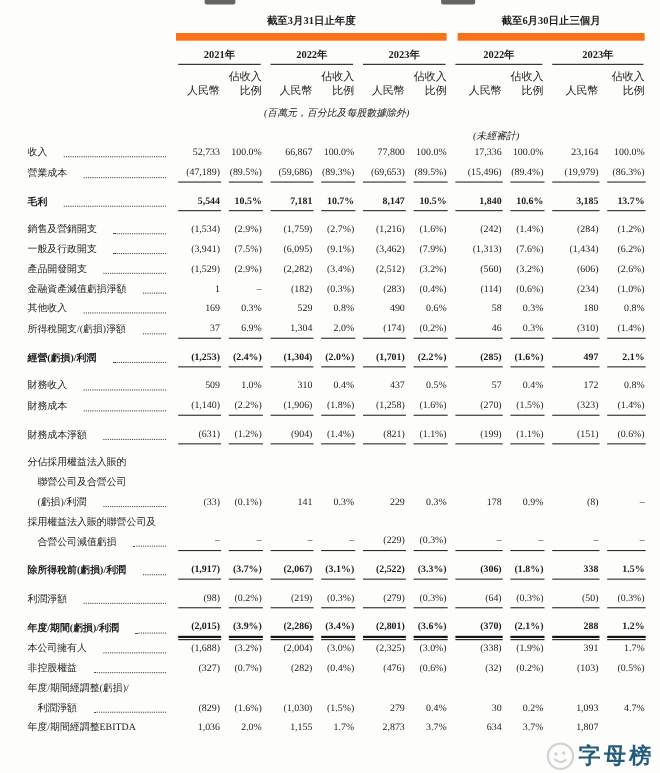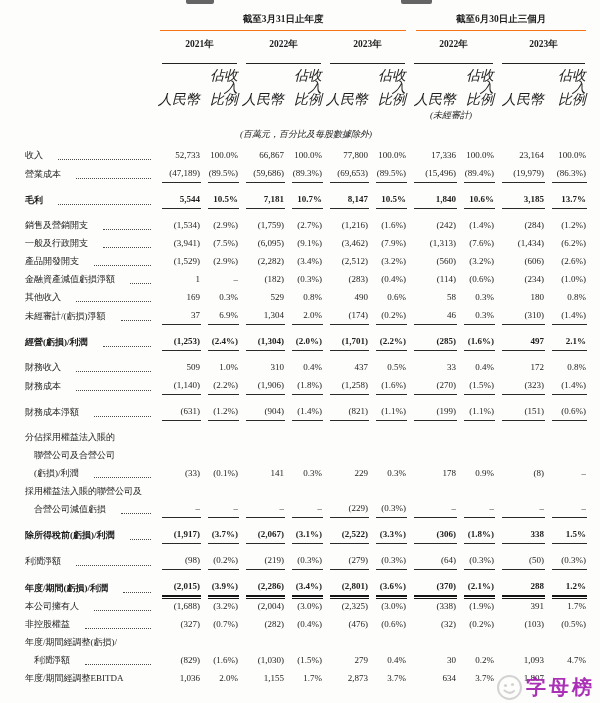--- a/index.html
+++ b/index.html
@@ -12,42 +12,42 @@
   .artifact{position:absolute;top:0;height:4px;background:#4a4a4a;border-radius:0 0 2px 2px;opacity:.85;}
   .a1{left:186px;width:28px;}
   .a2{left:401px;width:31px;}
 
   table{border-collapse:collapse;table-layout:fixed;width:562px;margin:11px 0 0 25px;font-size:9px;}
   col.cl{width:130px;}
   col.cr{width:46px;} col.cp{width:38px;}
   col.cr2{width:50px;} col.cp2{width:38px;} col.cp3{width:42px;}
 
   thead th{font-weight:400;padding:0;vertical-align:bottom;}
-  .gt{font-weight:700;font-size:9.5px;border-bottom:1px solid #f97316;padding:2px 0 4px;margin:0 1px 0 5px;}
+  .gt{font-weight:700;font-size:9.5px;border-bottom:7px solid #f97316;padding:2px 0 4px;margin:0 1px 0 5px;}
   .g2{margin-left:9px;}
-  .yt{font-weight:700;text-align:center;font-size:9.5px;border-bottom:1px solid #222;padding:7px 0 12px;margin:0 2px 0 7px;}
-  .sub{font-style:italic;text-align:right;font-size:14px;padding:6px 1px 0 0;line-height:12px;}
+  .yt{font-weight:700;text-align:center;font-size:9.5px;border-bottom:1px solid #222;padding:7px 0 1px;margin:0 2px 0 7px;}
+  .sub{text-align:right;font-size:10px;padding:6px 1px 0 0;line-height:12px;}
   .unaud{font-style:italic;text-align:center;font-size:9px;padding-top:3px;line-height:12px;}
   .units{font-style:italic;text-align:center;font-size:9px;padding:7px 0 5px;}
 
   td{padding:0;vertical-align:bottom;}
   tr.sp td{padding-top:7px;}
   tr.bold{font-weight:700;}
   .lbl .line{display:flex;align-items:flex-end;line-height:13px;padding:2.5px 0;gap:13px;}
   .lbl .ind{padding-left:9px;}
   .dots{flex:1;border-bottom:1.2px dotted #4a4a4a;margin:0 4px 2px 2px;min-width:5px;}
   .num{text-align:right;}
   .cv{margin-left:7px;line-height:13px;padding:2.5px 1px 2.5px 0;}
   tr.rule .cv{border-bottom:1px solid #2a2a2a;}
   tr.rule2 .cv{border-bottom:2.4px solid #151515;position:relative;}
   tr.rule2 .cv::after{content:"";position:absolute;left:0;right:0;bottom:-4px;border-bottom:1px solid #151515;}
 
   .watermark{position:absolute;right:5px;bottom:2px;display:flex;align-items:center;gap:3px;opacity:.9;}
   .wm-text{font-family:"Liberation Sans","DejaVu Sans",sans-serif;font-weight:700;font-size:20px;
-    letter-spacing:3px;color:#a21caf;}
+    letter-spacing:3px;color:#0c4a6e;}
 </style>
 </head>
 <body>
 
 <div class="page">
   <div class="artifact a1"></div>
   <div class="artifact a2"></div>
 
   <table>
     <colgroup>
@@ -113,28 +113,28 @@
             <div>佔收入</div>
             <div>比例</div>
           </th>
         <th class="sub">人民幣</th>
         <th class="sub">
             <div>佔收入</div>
             <div>比例</div>
           </th>
       </tr>
       <tr>
+        <td colspan="11" class="units">(百萬元，百分比及每股數據除外)</td>
+      </tr>
+      <tr>
         <th colspan="7"></th>
         <th colspan="2">
             <div class="unaud">(未經審計)</div>
           </th>
         <th colspan="2"></th>
-      </tr>
-      <tr>
-        <td colspan="11" class="units">(百萬元，百分比及每股數據除外)</td>
       </tr>
     </thead>
     <tbody>
         <tr class="">
           <td class="lbl">
             <div class="line">
               <span>收入</span>
               <span class="dots"></span>
             </div>
           </td>
@@ -431,21 +431,21 @@
           <td class="num">
             <div class="cv">180</div>
           </td>
           <td class="num">
             <div class="cv">0.8%</div>
           </td>
         </tr>
         <tr class="rule">
           <td class="lbl">
             <div class="line">
-              <span>未經審計/(虧損)淨額</span>
+              <span>所得稅開支/(虧損)淨額</span>
               <span class="dots"></span>
             </div>
           </td>
           <td class="num">
             <div class="cv">37</div>
           </td>
           <td class="num">
             <div class="cv">6.9%</div>
           </td>
           <td class="num">
@@ -530,21 +530,21 @@
           <td class="num">
             <div class="cv">0.4%</div>
           </td>
           <td class="num">
             <div class="cv">437</div>
           </td>
           <td class="num">
             <div class="cv">0.5%</div>
           </td>
           <td class="num">
-            <div class="cv">33</div>
+            <div class="cv">57</div>
           </td>
           <td class="num">
             <div class="cv">0.4%</div>
           </td>
           <td class="num">
             <div class="cv">172</div>
           </td>
           <td class="num">
             <div class="cv">0.8%</div>
           </td>

